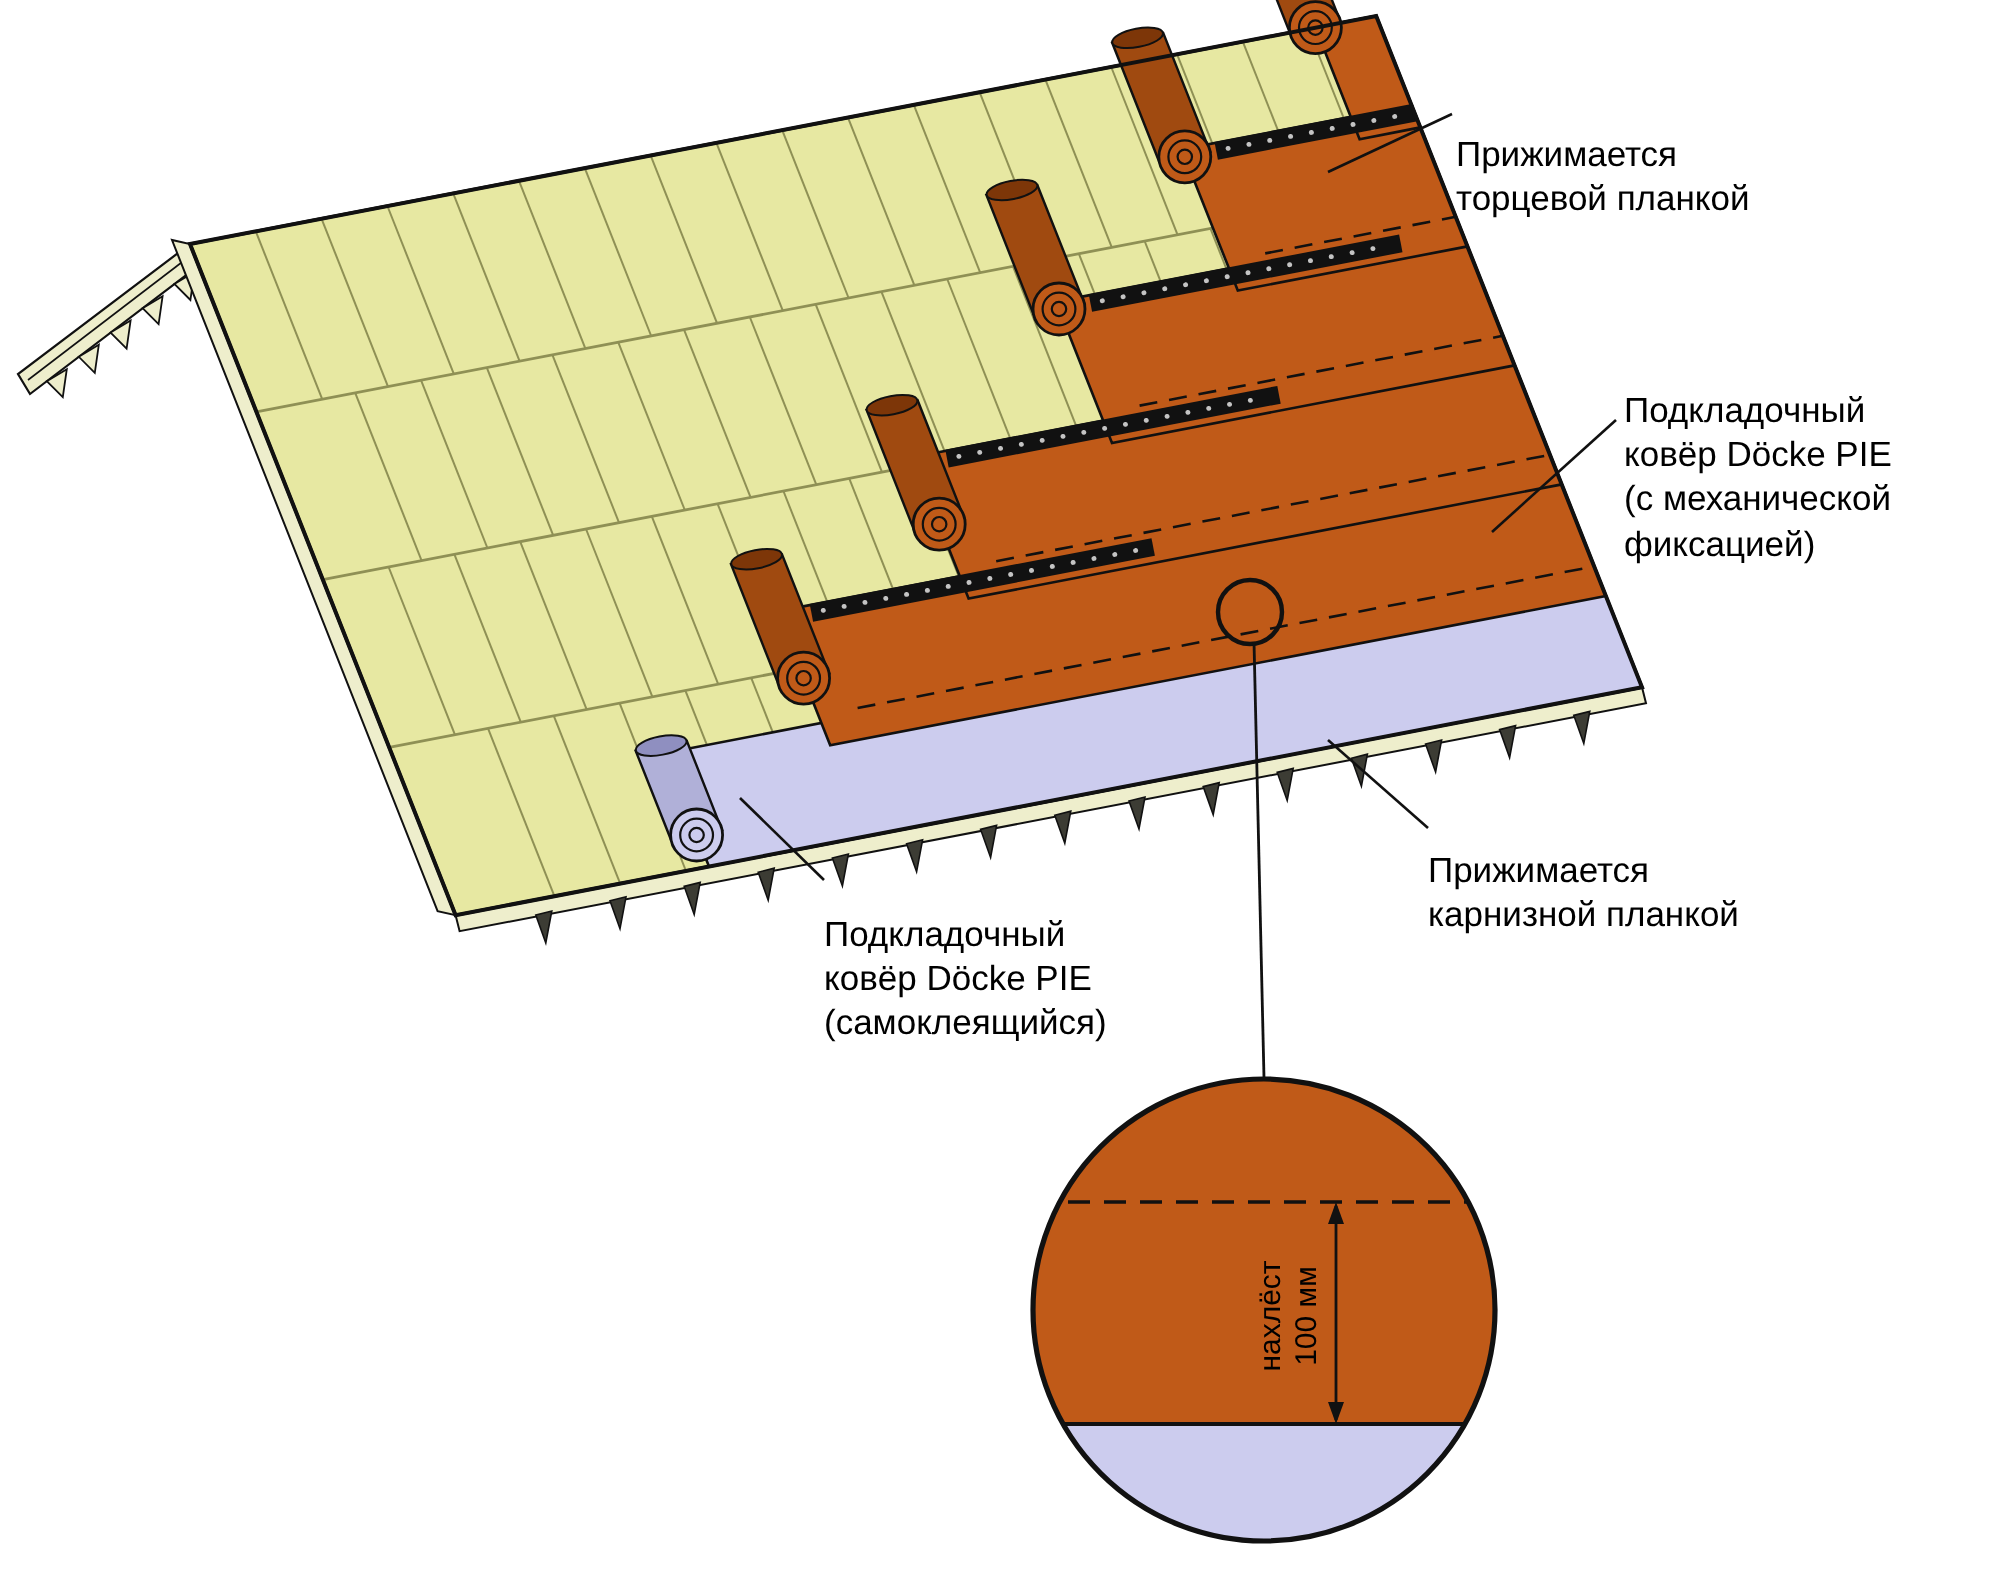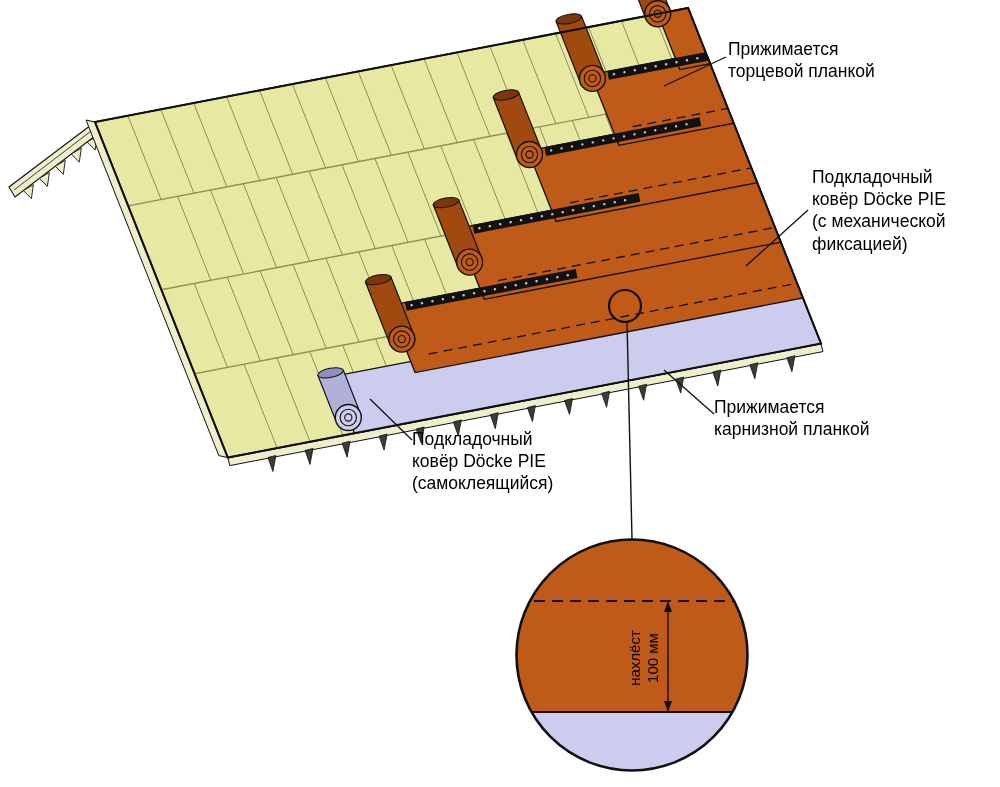--- a/index.html
+++ b/index.html
@@ -6,20 +6,21 @@
   html,body{background:#fff;}
   body{font-family:"Liberation Sans",sans-serif;}
   .stage{position:relative;width:1000px;height:787px;background:#fff;overflow:hidden;}
   .stage svg{position:absolute;left:0;top:0;}
   .callout{
     position:absolute;
     font-size:17.5px;
     line-height:1.27;
     color:#000;
     white-space:pre-line;
+    margin-top:28px;
   }
   .marker-circle{fill:none;stroke:var(--c-outline,#111);stroke-width:2.2;}
   .marker-line{stroke:var(--c-outline,#111);stroke-width:1.4;}
   .fill-mech{fill:var(--c-mech,#c05a18);}
   .fill-self{fill:var(--c-self,#ccccee);}
   .detail-solid-line{stroke:var(--c-outline,#111);stroke-width:2;}
   .detail-dashed-line{stroke:var(--c-outline,#111);stroke-width:1.8;stroke-dasharray:11 7;}
   .detail-outline{fill:none;stroke:var(--c-outline,#111);stroke-width:2.6;}
   .dim-line{stroke:var(--c-outline,#111);stroke-width:1.4;}
   .dim-arrow{fill:var(--c-outline,#111);}

